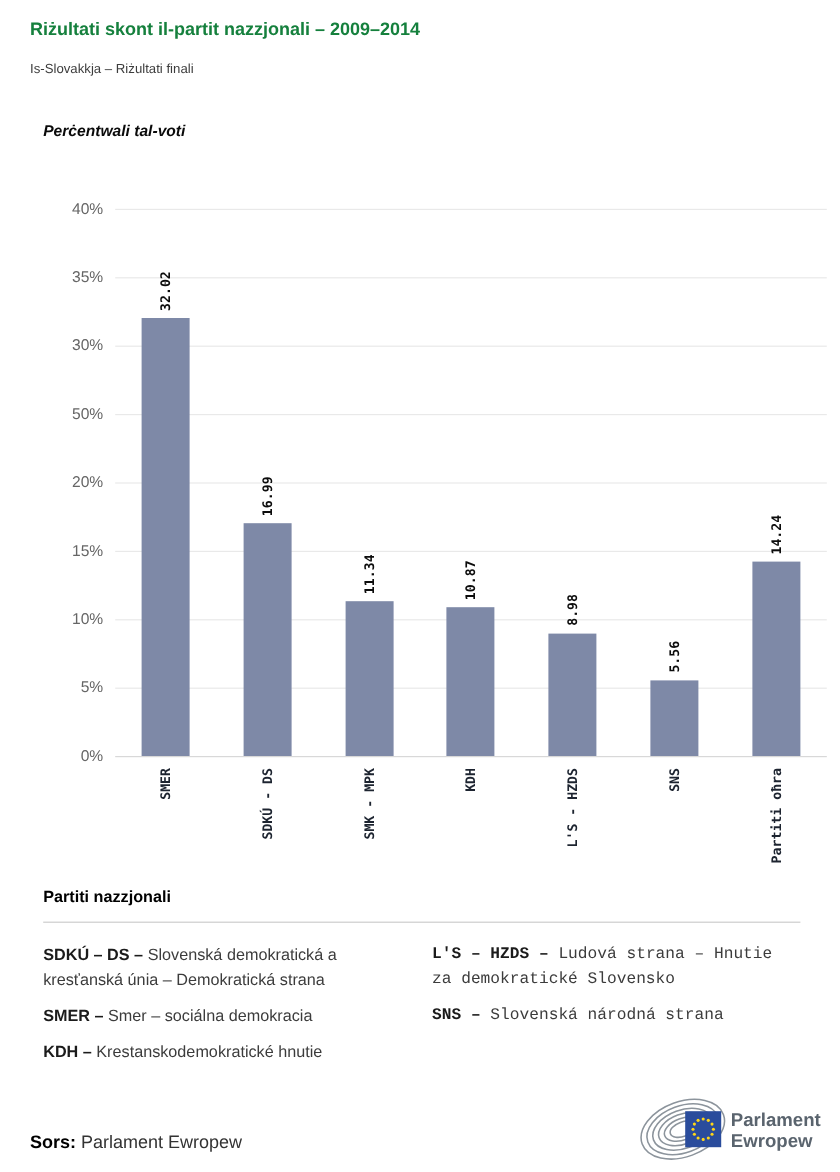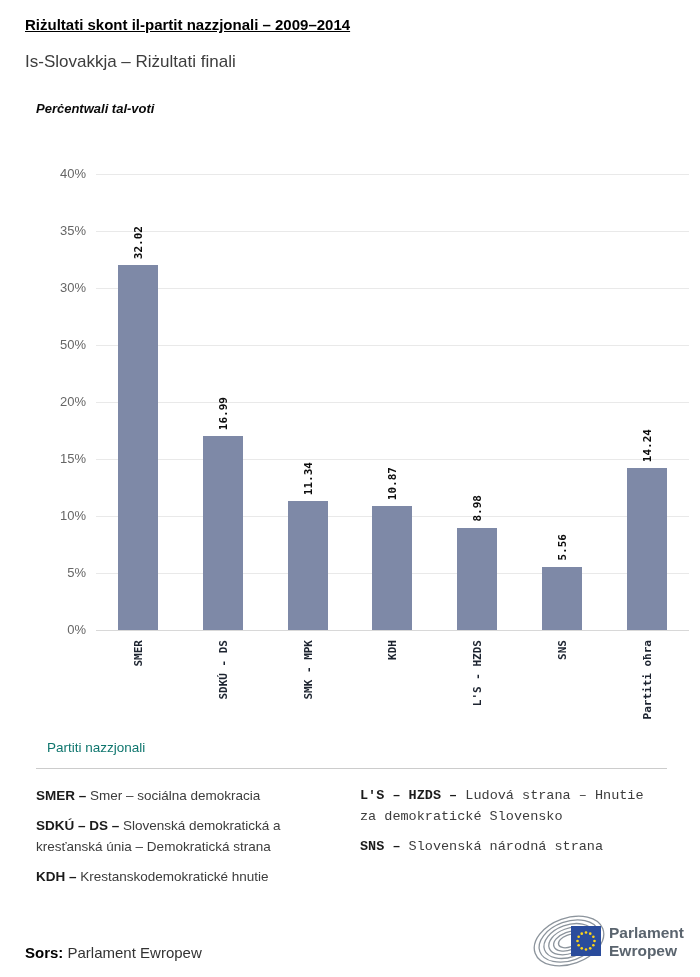--- a/index.html
+++ b/index.html
@@ -1,41 +1,41 @@
 <!DOCTYPE html>
 <html><head>
 <meta charset="utf-8">
 <style>
   html,body{margin:0;padding:0;background:#fff;}
   .page{position:relative;width:700px;height:977px;background:#ffffff;overflow:hidden;
         font-family:"Liberation Sans",sans-serif;}
 
   
-  .title{position:absolute;left:25px;top:16px;font-size:15px;font-weight:bold;color:#000000;text-decoration:underline;}
-  .subtitle{position:absolute;left:25px;top:52px;font-size:17px;font-weight:400;color:#3d3d3d;}
+  .title{position:absolute;left:25px;top:16px;font-size:15px;font-weight:bold;color:#15803d;}
+  .subtitle{position:absolute;left:25px;top:52px;font-size:11px;font-weight:400;color:#3d3d3d;}
   .axis-title{position:absolute;left:36px;top:101px;font-size:13px;font-weight:bold;color:#0a0a0a;font-style:italic;}
 
   
   #chart{position:absolute;left:0;top:174px;width:700px;height:575px;margin-left:24px;}
   #plot{position:absolute;left:72px;top:0;width:593px;height:456px;}
   .gridline{position:absolute;left:0;right:0;height:1px;background:#e9e9e9;}
   .gridline.base{background:#d8d8d8;}
   .ytick{position:absolute;left:0;width:62px;text-align:right;font-size:13px;color:#666;}
   .slot{position:absolute;top:0;bottom:0;}
   .bar{position:absolute;bottom:0;left:50%;transform:translateX(-50%);width:40px;}
   .vlabel,.xlabel{position:absolute;left:50%;writing-mode:vertical-rl;
       transform:translateX(-50%) rotate(180deg);
       font-family:"DejaVu Sans Mono",monospace;font-weight:bold;font-size:11px;
       white-space:nowrap;line-height:13px;}
   .vlabel{color:#0c0c0c;}
   .xlabel{top:calc(100% + 10px);color:#1d2430;}
 
   
   .legend{position:absolute;left:36px;top:740px;width:631px;}
-  .legend-title{font-size:13.5px;font-weight:normal;color:#0f766e;margin-left:11px;}
+  .legend-title{font-size:13.5px;font-weight:bold;color:#000000;}
   .legend-hr{height:0;border:none;border-top:1px solid #cccccc;margin:13px 0 0 0;}
   .legend-cols{display:flex;margin-top:16px;}
   .legend-col{flex:none;}
   .legend-col.c1{width:314px;margin-right:10px;}
   .legend-col.c2{width:300px;font-family:Liberation Mono, monospace;}
   .legend-item{font-size:13.5px;line-height:21px;color:#3c3c3c;margin-bottom:9px;}
   .legend-item b{color:#1b1b1b;}
 
   
   .source{position:absolute;left:25px;top:944px;font-size:15px;color:#333;}
@@ -108,22 +108,22 @@
       <div class="ytick" style="top: 334px; text-align: right;">10%</div>
       <div class="ytick" style="top: 391px;">5%</div>
       <div class="ytick" style="top: 448px;">0%</div>
     </div>
 
   <div class="legend">
     <div class="legend-title">Partiti nazzjonali</div>
     <hr class="legend-hr">
     <div class="legend-cols" id="legend-cols">
         <div class="legend-col c1">
+          <div class="legend-item"><b>SDKÚ – DS – </b><span>Slovenská demokratická a kresťanská únia – Demokratická strana</span></div>
           <div class="legend-item"><b>SMER – </b><span>Smer – sociálna demokracia</span></div>
-          <div class="legend-item"><b>SDKÚ – DS – </b><span>Slovenská demokratická a kresťanská únia – Demokratická strana</span></div>
           <div class="legend-item"><b>KDH – </b><span>Krestanskodemokratické hnutie</span></div>
         </div>
         <div class="legend-col c2">
           <div class="legend-item"><b>L'S – HZDS – </b><span>Ludová strana – Hnutie za demokratické Slovensko</span></div>
           <div class="legend-item"><b>SNS – </b><span>Slovenská národná strana</span></div>
         </div>
       </div>
   </div>
 
   <div class="source">

